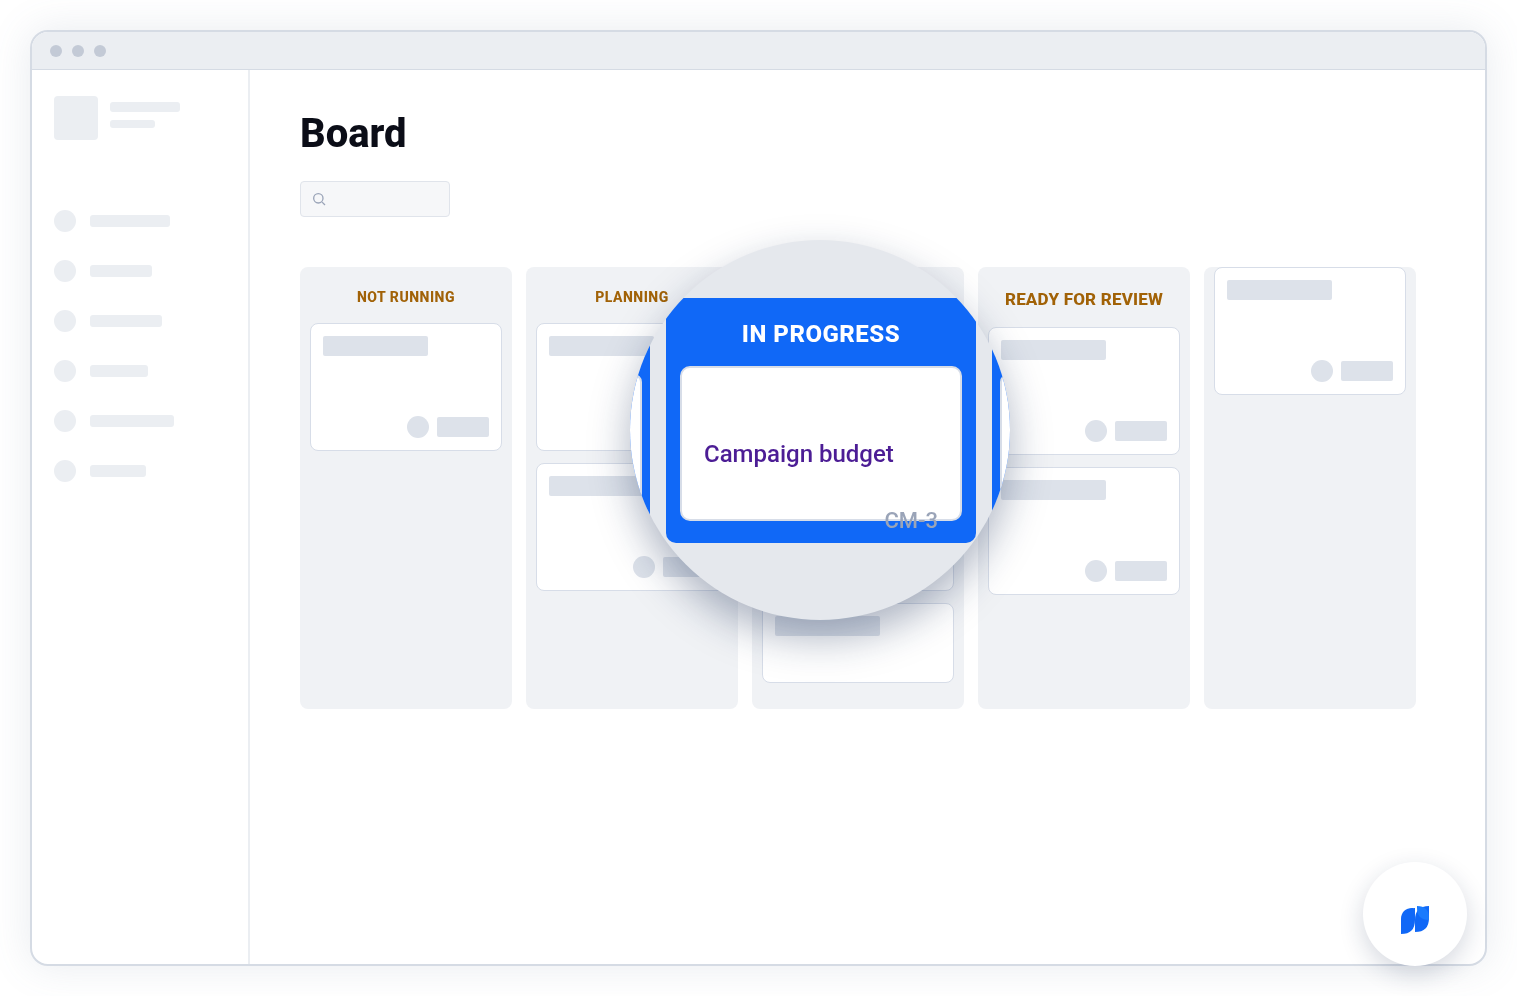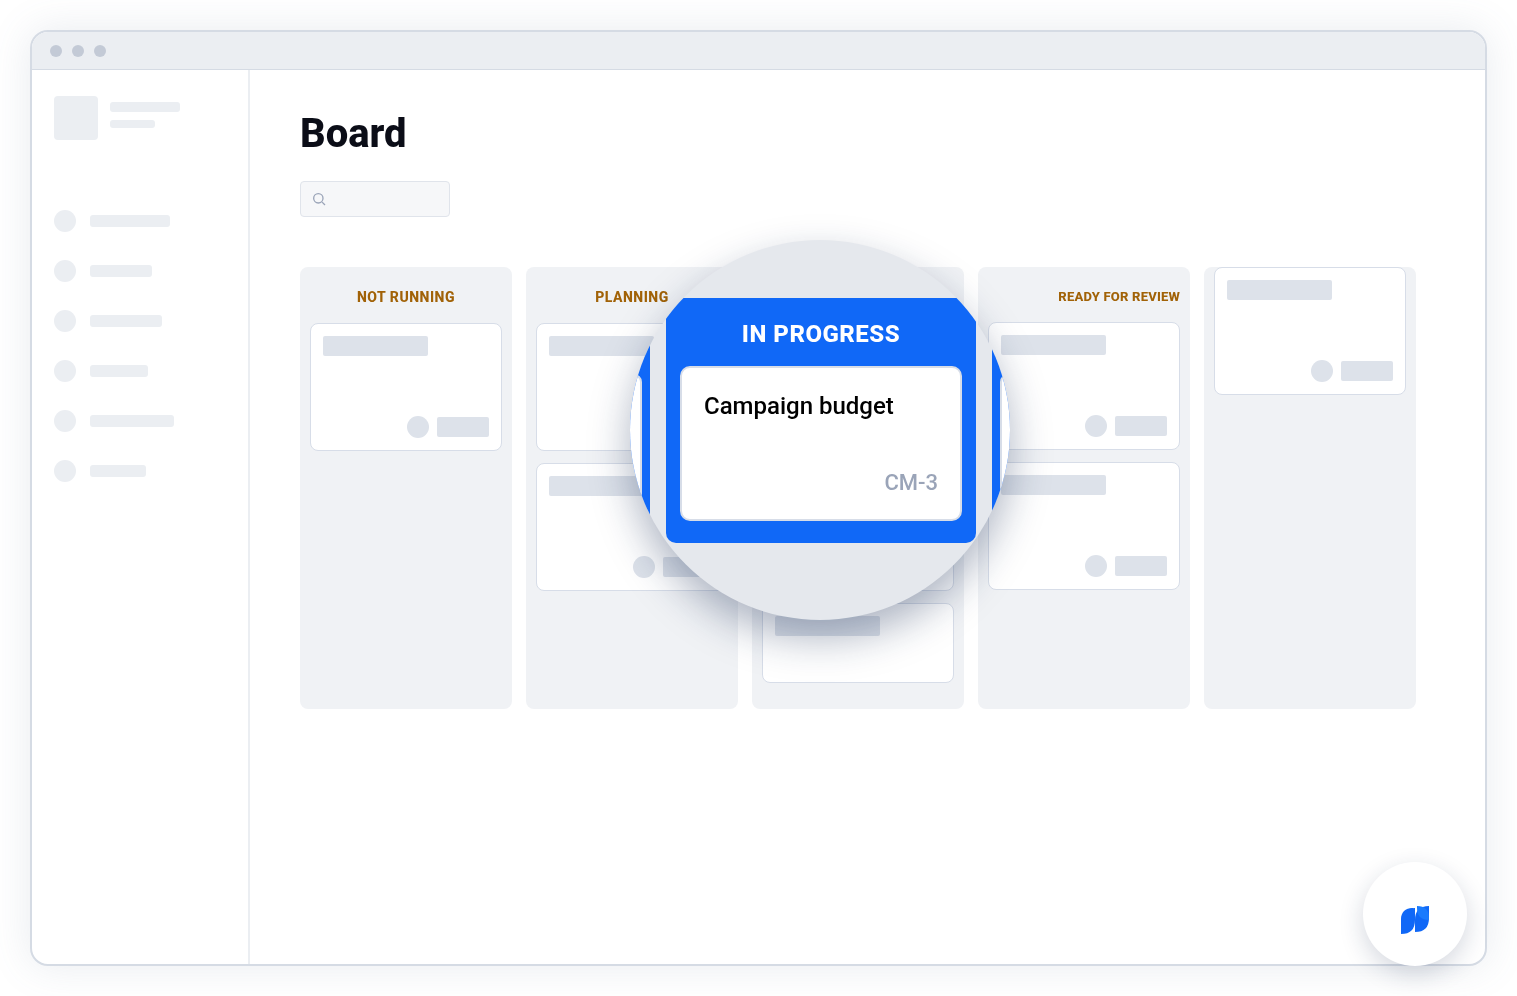--- a/index.html
+++ b/index.html
@@ -164,21 +164,21 @@
     .mag-card {
       background: #fff;
       border: 2px solid #d7dde8;
       border-radius: 10px;
       padding: 24px 22px;
       height: 155px;
       display: flex;
       flex-direction: column;
       justify-content: space-between;
     }
-    .mag-card .title { font-size: 24px; font-weight: 500; color: #000000; }
+    .mag-card .title { font-size: 24px; font-weight: 500; color: #4c1d95; margin-top: 48px; }
     .mag-card .code { font-size: 22px; font-weight: 500; color: #9aa4b8; text-align: right; margin-top: 40px; }
     .mag-side-card {
       background: #fff;
       border: 2px solid #d7dde8;
       border-radius: 8px;
       height: 155px;
       margin-top: 62px;
       padding: 24px 10px;
       display: flex;
       flex-direction: column;
@@ -299,21 +299,21 @@
                 <div class="fdot"></div>
                 <div class="fbar"></div>
               </div>
           </div>
           <div class="card" style="height:80px">
             <div class="title-bar"></div>
           </div>
         </div>
 
         <div class="col">
-          <div class="col-header" style="font-size:13px; letter-spacing:0.2px; white-space:nowrap; overflow:hidden;text-align:right;">READY FOR REVIEW</div>
+          <div class="col-header" style="font-size:17px; letter-spacing:0.2px; white-space:nowrap; overflow:hidden;">READY FOR REVIEW</div>
           <div class="card">
             <div class="title-bar"></div>
             <div class="footer-row">
                 <div class="fdot"></div>
                 <div class="fbar"></div>
               </div>
           </div>
           <div class="card">
             <div class="title-bar"></div>
             <div class="footer-row">

